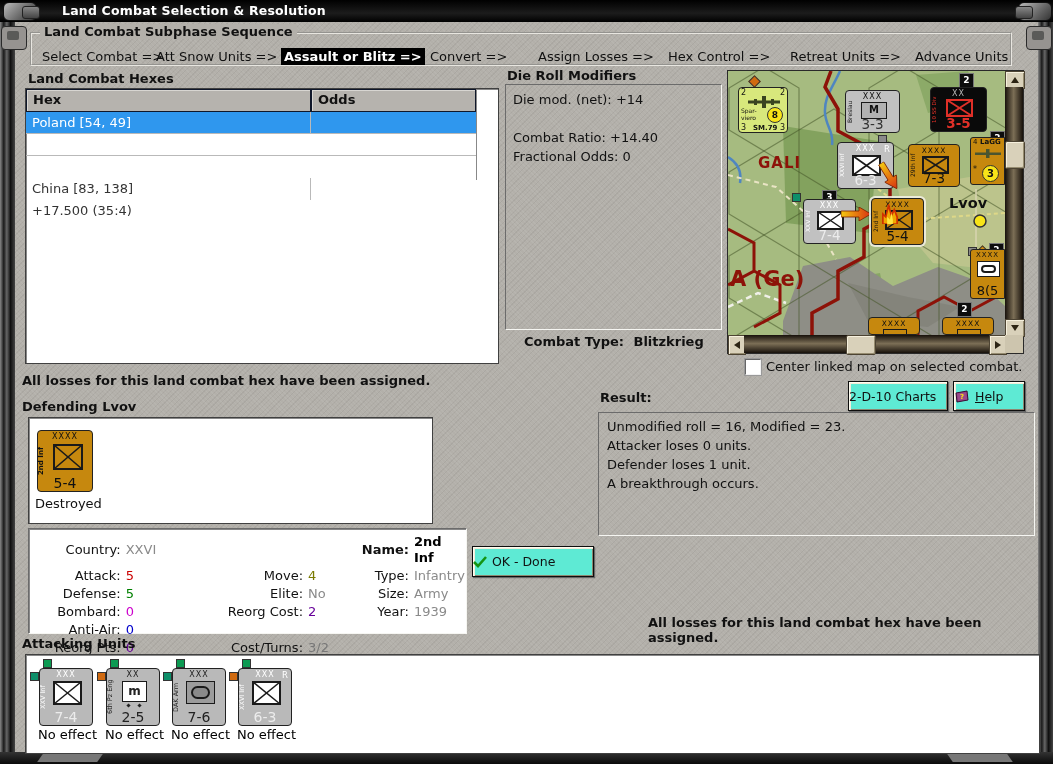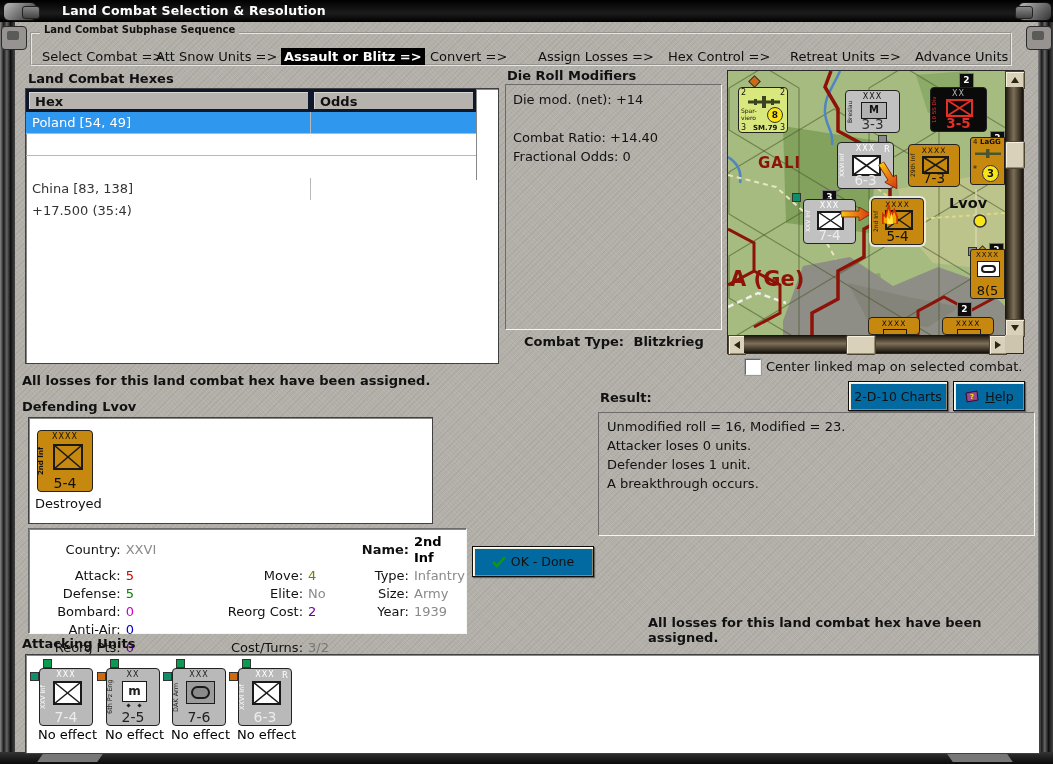--- a/index.html
+++ b/index.html
@@ -15,37 +15,37 @@
   .orn-notch{background:linear-gradient(#888,#444);border:1px solid #222;border-radius:3px;}
   .rail{width:15px;top:22px;height:730px;background:linear-gradient(90deg,#888 0%,#1a1a1a 25%,#666 45%,#101010 70%,#444 100%);}
   .bottombar{left:0;top:752px;width:1053px;height:12px;background:linear-gradient(#333,#0a0a0a);}
   .body-bg{left:15px;top:22px;width:1023px;height:730px;background-color:#b3b0aa;
     background-image:repeating-linear-gradient(45deg,rgba(255,255,255,.06) 0 1px,transparent 1px 3px),
                      repeating-linear-gradient(-45deg,rgba(0,0,0,.05) 0 1px,transparent 1px 4px);}
   .tab-orn{width:24px;height:22px;background:#969390;border:1px solid #2a2a2a;border-radius:4px;}
   .tab-orn::after{content:"";position:absolute;left:5px;top:4px;width:12px;height:9px;background:#5a5a58;border-radius:2px;}
   
   .groupbox{border:2px groove #e8e6e0;}
-  .gb-title{background:#b3b0aa;padding:0 4px;font-weight:bold;font-size:10px;}
+  .gb-title{background:#b3b0aa;padding:0 4px;font-weight:bold;font-size:13px;}
   .step{font-size:13px;color:#101010;}
   .step.active{background:#000;color:#fff;font-weight:bold;padding:1px 3px;}
   
   .whitebox{background:#fff;border:1px solid #404040;box-shadow:inset 1px 1px 0 #888;}
   .sunken{background:transparent;border-top:1px solid #6b6b6b;border-left:1px solid #6b6b6b;
           border-bottom:1px solid #f6f6f2;border-right:1px solid #f6f6f2;}
-  .hdr-cell{background:#b6b3ae;border:3px solid #0f172a;box-shadow:inset 1px 1px 0 #d8d6d2;
+  .hdr-cell{background:#b6b3ae;border:1px solid #0f172a;box-shadow:inset 1px 1px 0 #d8d6d2;
             font-weight:bold;padding:2px 6px;box-sizing:border-box;height:23px;}
   .row{height:22px;line-height:22px;box-sizing:border-box;border-bottom:1px solid #b9b9b9;color:#333;}
   .row .cell{display:inline-block;vertical-align:top;padding:0 6px;box-sizing:border-box;height:22px;overflow:hidden;}
   .row.sel{background:#2f97ee;color:#fff;}
   .colline{border-right:1px solid #b9b9b9;}
   
-  .btn3d{background:#0369a1;border:1px solid #0d0d0d;
+  .btn3d{background:#5eead4;border:1px solid #0d0d0d;
          box-shadow:inset 1px 1px 0 #fffef2,inset 2px 2px 0 #f2edd9,inset -1px -1px 0 #8d8670,1px 1px 1px #666;
-         display:flex;align-items:center;justify-content:center;gap:5px;font-size:12.5px;color:#111;cursor:default;}
+         display:flex;align-items:center;justify-content:flex-start;gap:5px;font-size:12.5px;color:#111;cursor:default;}
   
   .sbtn{background:#d9d1ba;border:1px solid #4d4433;box-shadow:inset 1px 1px 0 #f6f0dd,inset -1px -1px 0 #968c70;
         display:flex;align-items:center;justify-content:center;}
   .vtrack{background:linear-gradient(90deg,#17110b,#7c6f56 48%,#17110b);}
   .htrack{background:linear-gradient(180deg,#17110b,#7c6f56 48%,#17110b);}
   .thumb{background:#d9d1ba;border:1px solid #4d4433;box-shadow:inset 1px 1px 0 #f6f0dd,inset -1px -1px 0 #968c70;border-radius:2px;}
   .tri{width:0;height:0;}
   .tri.up{border-left:4px solid transparent;border-right:4px solid transparent;border-bottom:6px solid #2c2414;}
   .tri.dn{border-left:4px solid transparent;border-right:4px solid transparent;border-top:6px solid #2c2414;}
   .tri.lf{border-top:4px solid transparent;border-bottom:4px solid transparent;border-right:6px solid #2c2414;}

